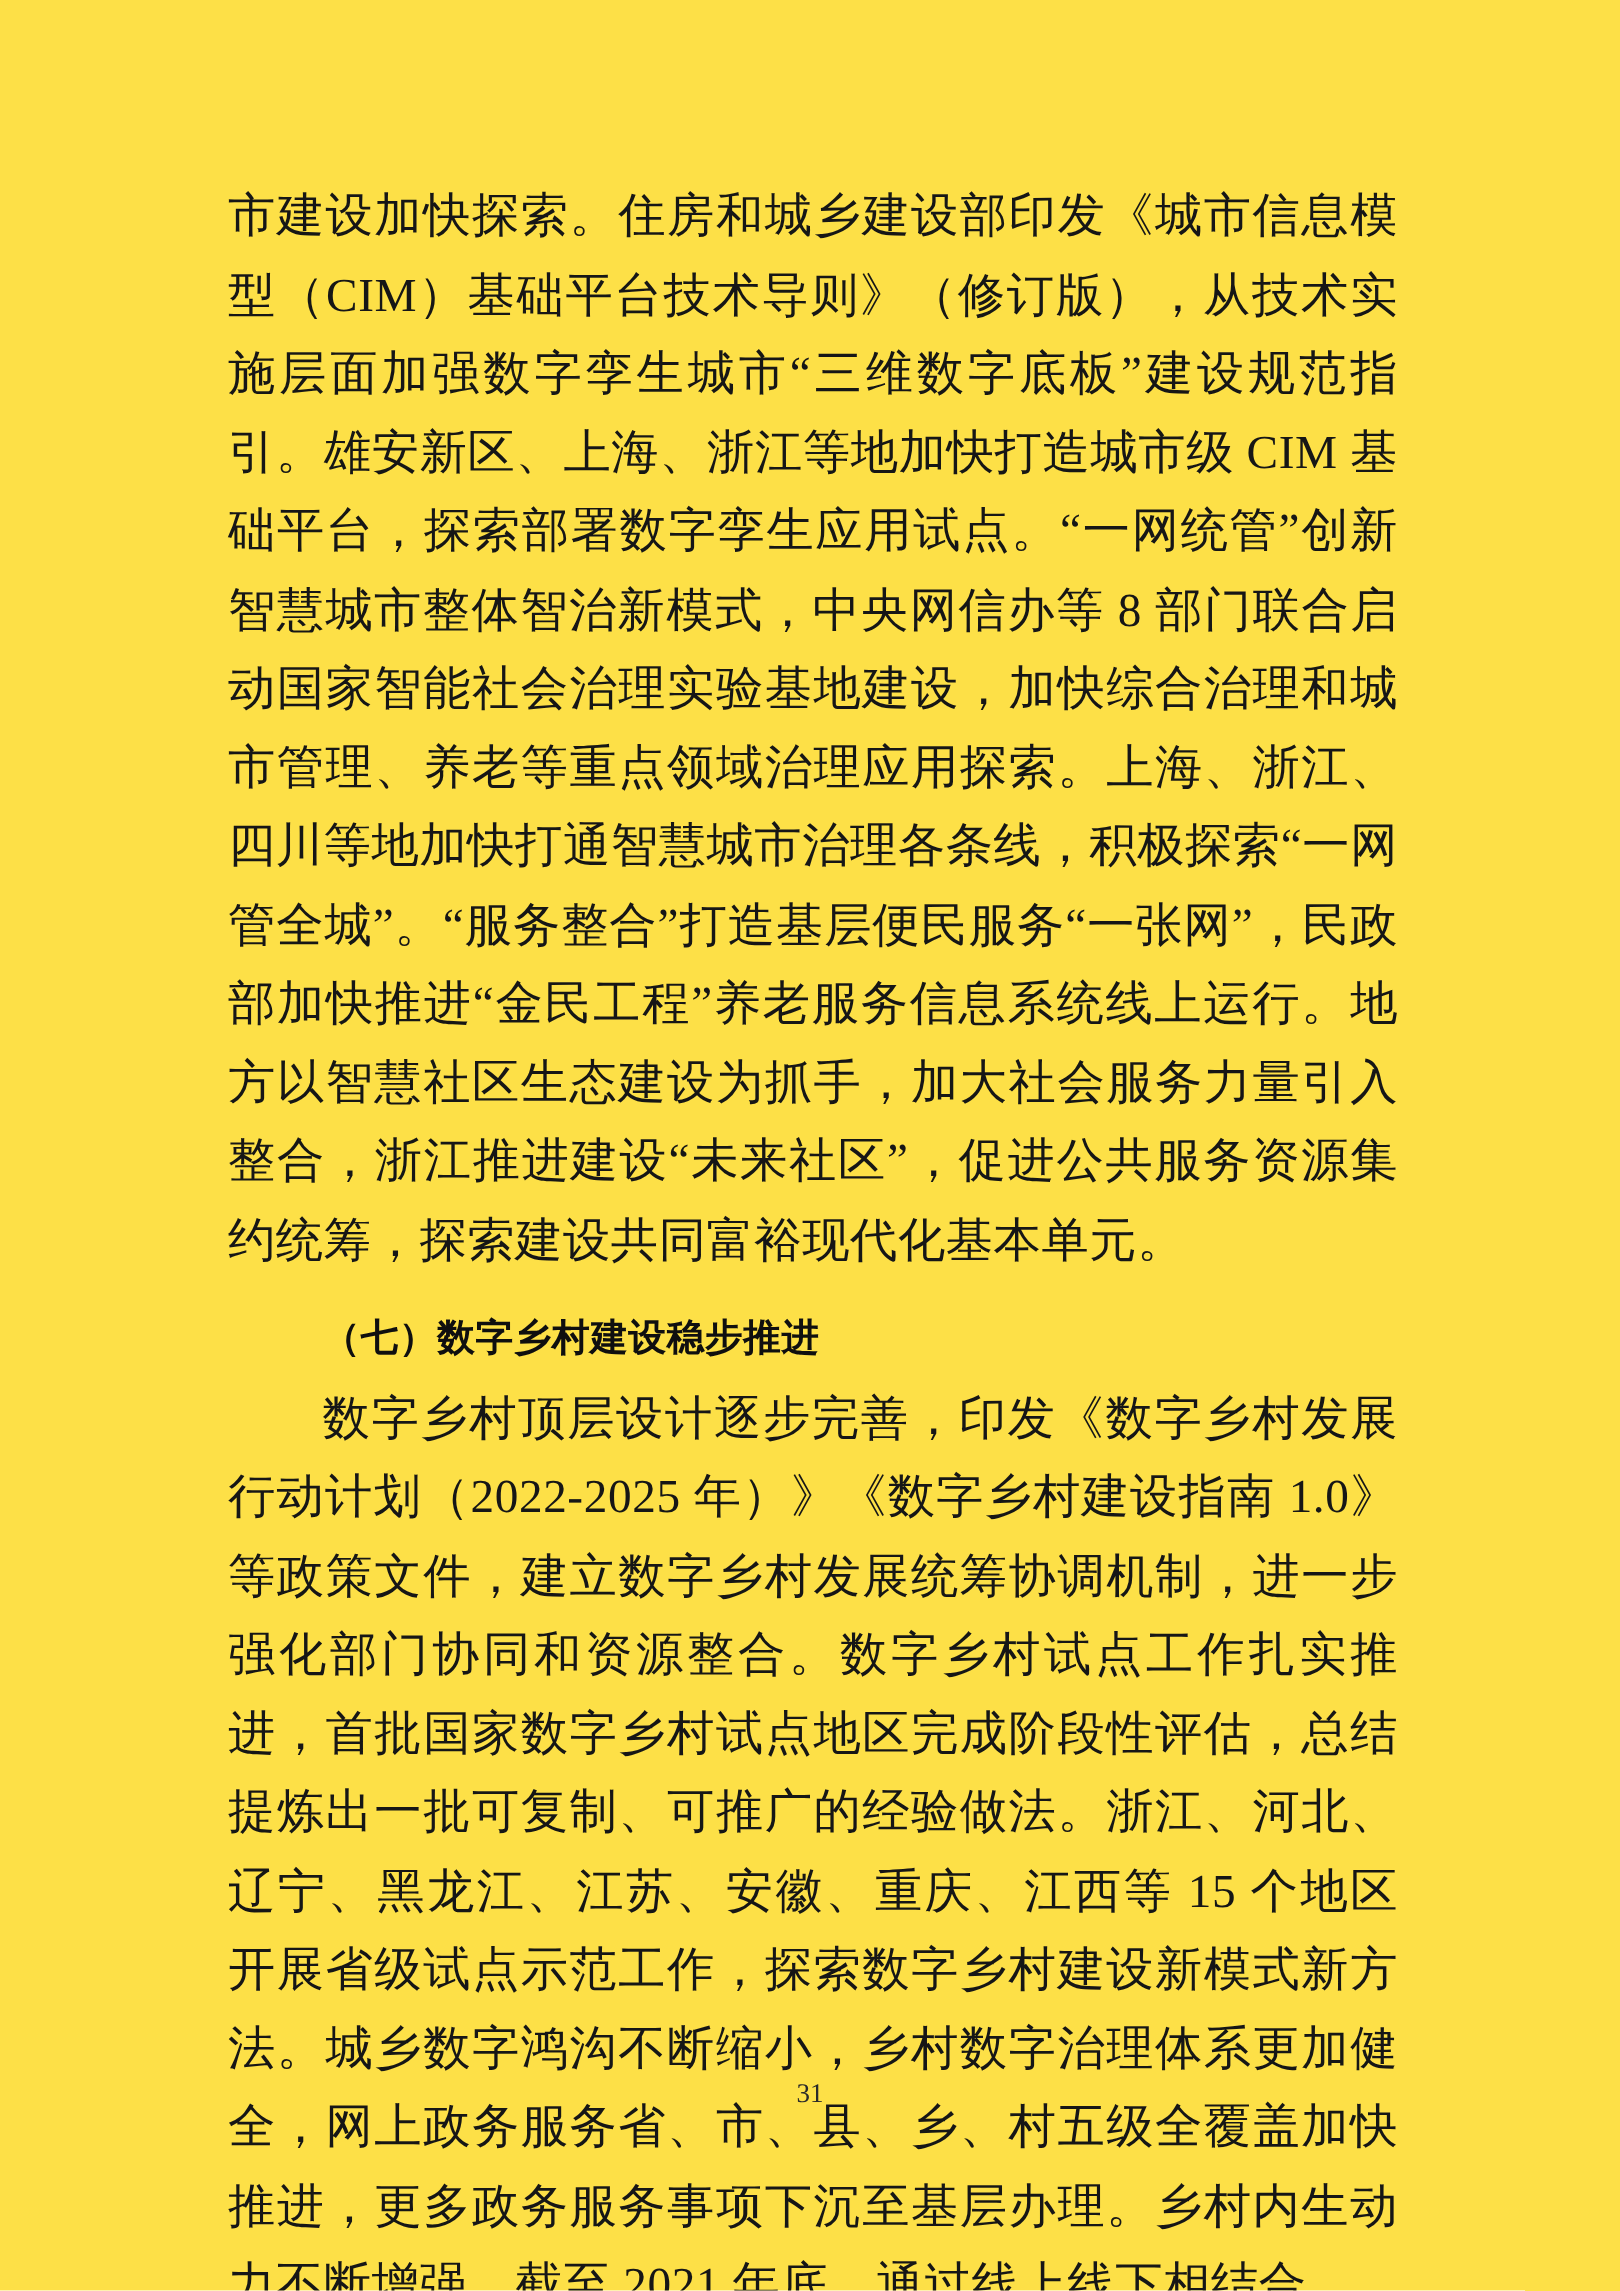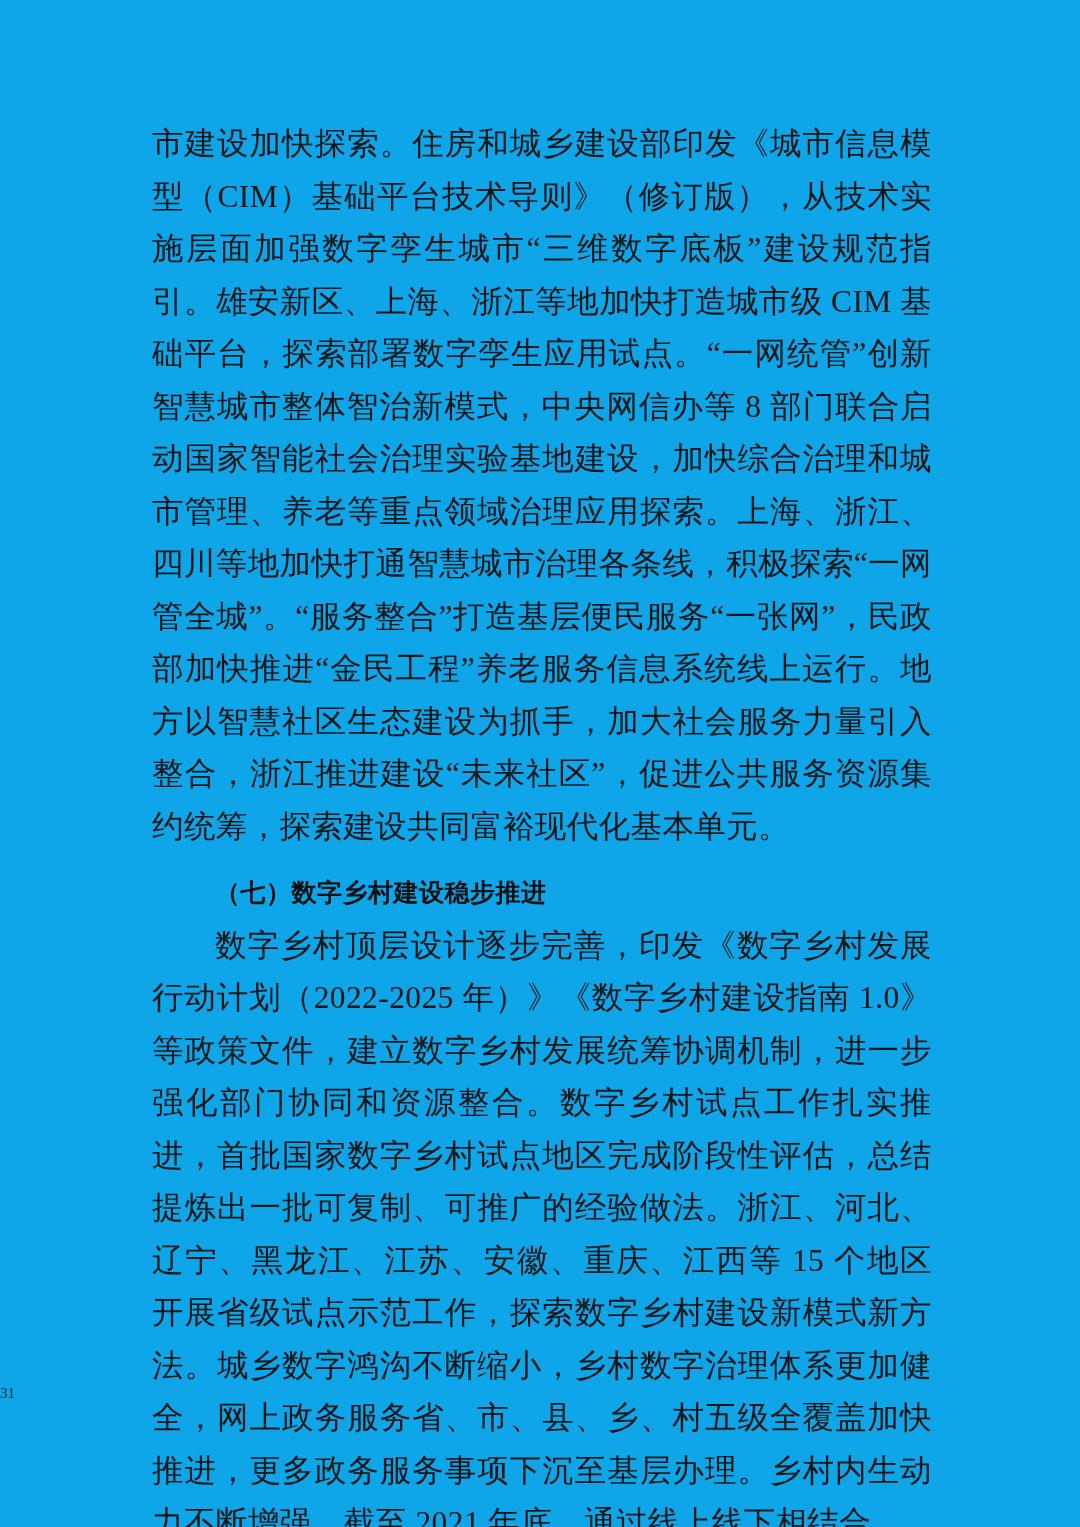--- a/index.html
+++ b/index.html
@@ -13,21 +13,21 @@
     font-family: "Liberation Serif", "DejaVu Serif", serif;
     color: #1a1a1a;
     position: relative;
     overflow: hidden;
   }
   .page {
     position: absolute;
     left: 0; top: 0;
     width: 1080px;
     height: 1527px;
-    background: #0ea5e9;
+    background: #fde047;
   }
   .content {
     position: absolute;
     left: 152px;
     top: 118px;
     width: 780px;
   }
   .para {
     font-size: 31.5px;
     line-height: 52.5px;
@@ -50,22 +50,22 @@
     letter-spacing: 0.5px;
   }
   .gap {
     height: 8px;
   }
   .page-number {
     position: absolute;
     left: 0;
     top: 1385px;
     width: 1080px;
-    text-align: left;
-    font-size: 15px;
+    text-align: center;
+    font-size: 18px;
     color: #2a2a2a;
     font-family: "Liberation Serif", "DejaVu Serif", serif;
   }
 </style>
 </head>
 <body>
 
 <div class="page">
   <div class="content">
     <p class="para">市建设加快探索。住房和城乡建设部印发《城市信息模型（CIM）基础平台技术导则》（修订版），从技术实施层面加强数字孪生城市“三维数字底板”建设规范指引。雄安新区、上海、浙江等地加快打造城市级 CIM 基础平台，探索部署数字孪生应用试点。“一网统管”创新智慧城市整体智治新模式，中央网信办等 8 部门联合启动国家智能社会治理实验基地建设，加快综合治理和城市管理、养老等重点领域治理应用探索。上海、浙江、四川等地加快打通智慧城市治理各条线，积极探索“一网管全城”。“服务整合”打造基层便民服务“一张网”，民政部加快推进“金民工程”养老服务信息系统线上运行。地方以智慧社区生态建设为抓手，加大社会服务力量引入整合，浙江推进建设“未来社区”，促进公共服务资源集约统筹，探索建设共同富裕现代化基本单元。</p>

